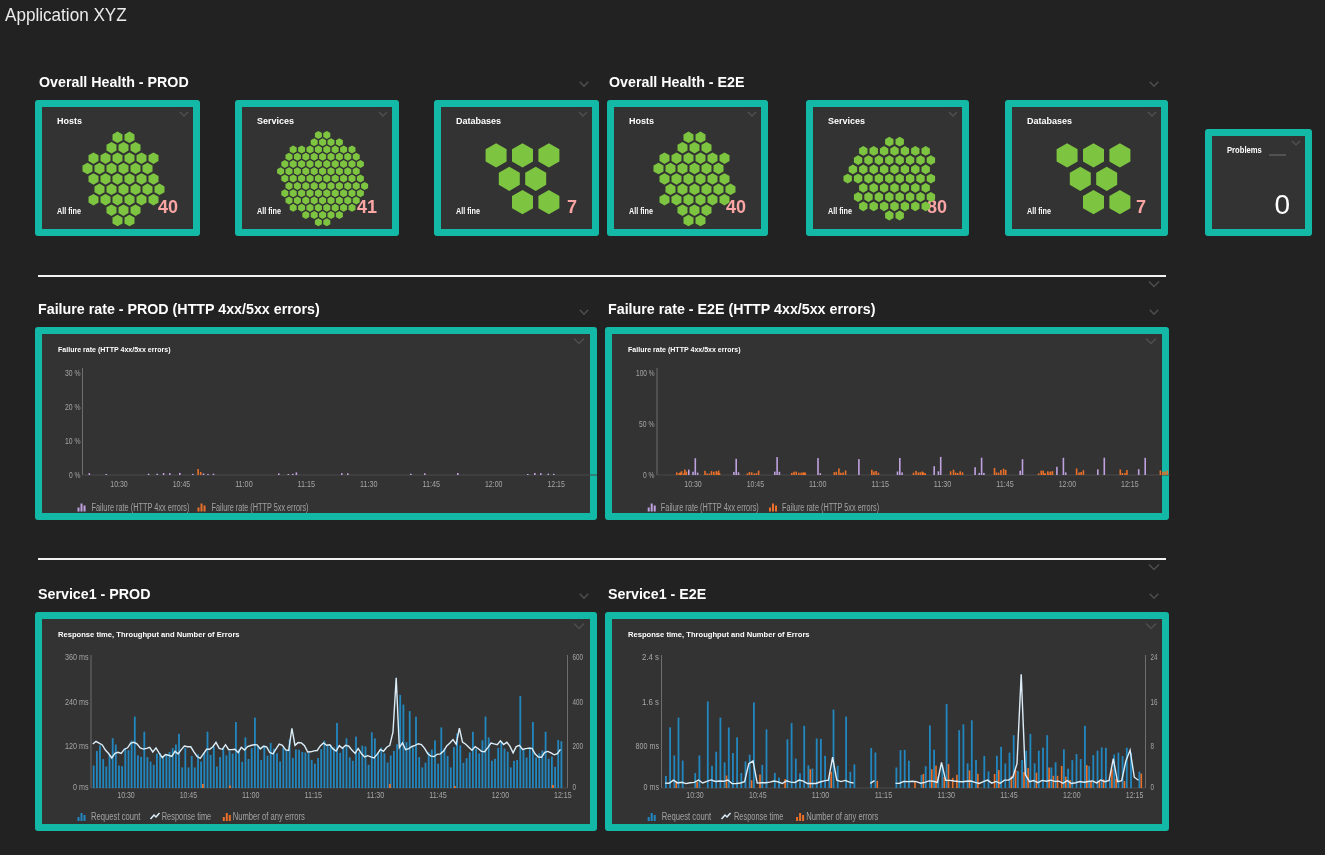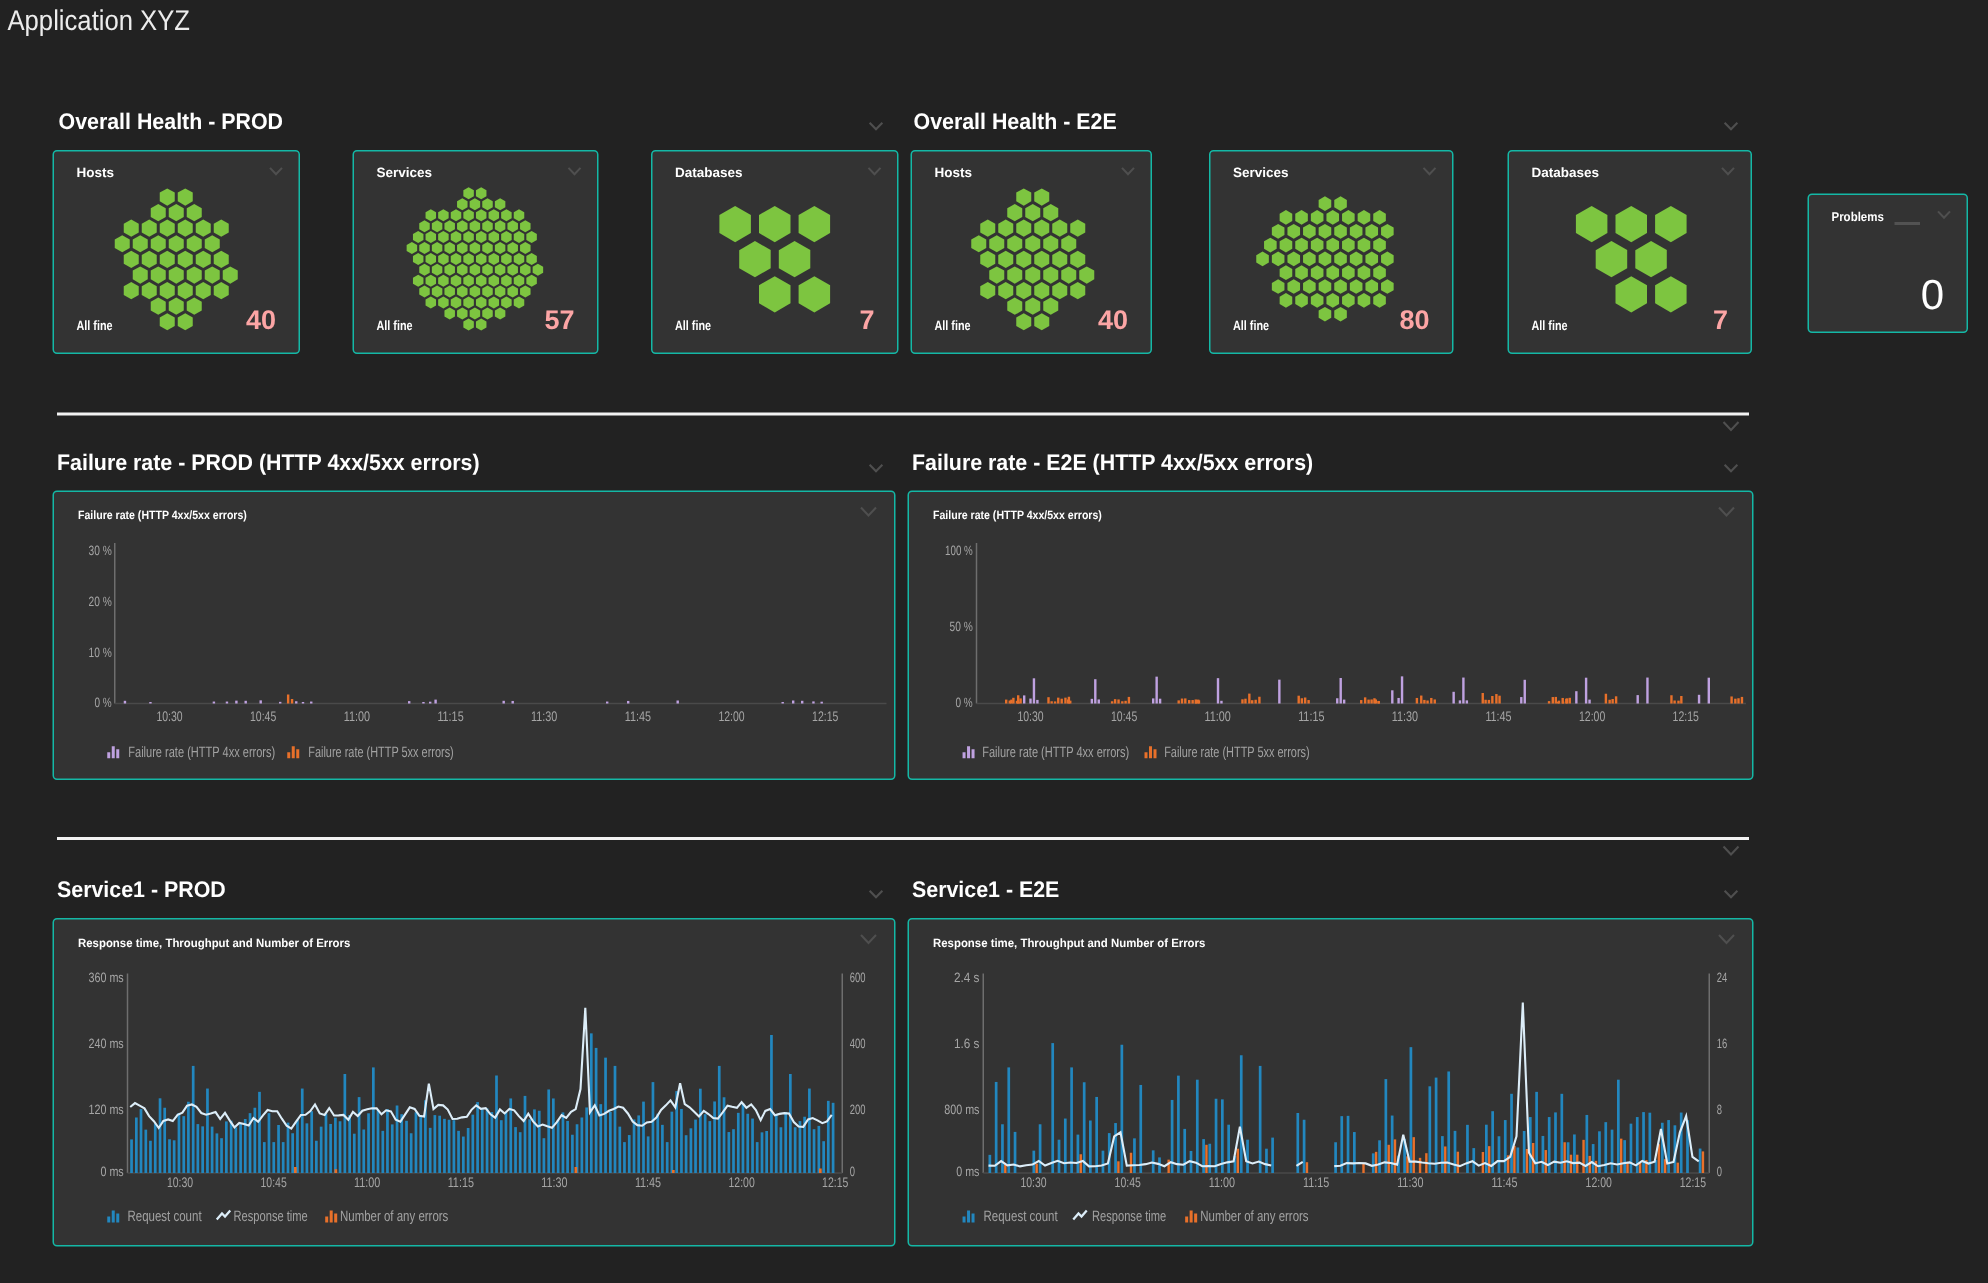--- a/index.html
+++ b/index.html
@@ -1,17 +1,17 @@
 <!DOCTYPE html>
 <html><head><meta charset="utf-8"><style>
 *{margin:0;padding:0;box-sizing:border-box}
 body{width:1325px;height:855px;background:#222222;font-family:"Liberation Sans",sans-serif;position:relative;overflow:hidden}
 .abs{position:absolute}
 .sect{position:absolute;color:#fff;font-size:15px;font-weight:bold;transform:scaleX(.95);transform-origin:left top;white-space:nowrap}
-.tile{position:absolute;background:#333333;border:1px solid #14b8a6;border-radius:3px}
+.tile{position:absolute;background:#333333;border:7px solid #14b8a6;border-radius:3px}
 .tlab{position:absolute;left:15px;top:8.5px;color:#fff;font-size:9px;font-weight:bold;white-space:nowrap}
 .tlabc{position:absolute;left:16px;top:11px;color:#fff;font-size:8px;font-weight:bold;transform:scaleX(.88);transform-origin:left top;white-space:nowrap}
 .tlabs{position:absolute;left:16px;top:11px;color:#fff;font-size:8px;font-weight:bold;transform:scaleX(.95);transform-origin:left top;white-space:nowrap}
 .allfine{position:absolute;left:15px;bottom:13px;color:#fff;font-size:9px;font-weight:bold;transform:scaleX(.8);transform-origin:left bottom;white-space:nowrap}
 .num{position:absolute;right:15px;bottom:11px;color:#fca5a5;font-size:18px;font-weight:bold}
 .divider{position:absolute;height:2px;background:#f2f2f2}
 </style></head><body>
 <div class="abs" style="left:5px;top:4px;color:#ececec;font-size:19px;transform:scaleX(.9);transform-origin:left top">Application XYZ</div>
 <div class="sect" style="left:39px;top:73px">Overall Health - PROD</div>
 <svg style="position:absolute;left:577.5px;top:79.4px" width="12" height="10">
@@ -67,21 +67,21 @@
       <polygon points="80.5,116.4 75.5,119.2 70.5,116.4 70.5,110.6 75.5,107.8 80.5,110.6" fill="#7dc540"></polygon>
       <polygon points="92.5,116.4 87.5,119.2 82.5,116.4 82.5,110.6 87.5,107.8 92.5,110.6" fill="#7dc540"></polygon>
     </svg>
   </div>
 <svg style="position:absolute;left:178px;top:109px" width="12" height="10">
     <path d="M2.0 2.92 L6 7.08 L10.0 2.92" fill="none" stroke="#4f4f4f" stroke-width="1.4"></path>
   </svg>
 <div class="tile" style="left:235px;top:100px;width:164px;height:136px">
     <div class="tlab">Services</div>
     <div class="allfine">All fine</div>
-    <div class="num">57</div>
+    <div class="num">41</div>
     <svg style="position:absolute;left:0;top:0" width="164" height="136">
       <polygon points="79.9,29.9 76.4,31.9 72.9,29.9 72.9,25.9 76.4,23.9 79.9,25.9" fill="#7dc540"></polygon>
       <polygon points="88.3,29.9 84.8,31.9 81.3,29.9 81.3,25.9 84.8,23.9 88.3,25.9" fill="#7dc540"></polygon>
       <polygon points="75.7,37.2 72.2,39.2 68.7,37.2 68.7,33.2 72.2,31.2 75.7,33.2" fill="#7dc540"></polygon>
       <polygon points="84.1,37.2 80.6,39.2 77.1,37.2 77.1,33.2 80.6,31.2 84.1,33.2" fill="#7dc540"></polygon>
       <polygon points="92.5,37.2 89.0,39.2 85.5,37.2 85.5,33.2 89.0,31.2 92.5,33.2" fill="#7dc540"></polygon>
       <polygon points="100.9,37.2 97.4,39.2 93.9,37.2 93.9,33.2 97.4,31.2 100.9,33.2" fill="#7dc540"></polygon>
       <polygon points="54.7,44.5 51.2,46.5 47.7,44.5 47.7,40.5 51.2,38.5 54.7,40.5" fill="#7dc540"></polygon>
       <polygon points="63.1,44.5 59.6,46.5 56.1,44.5 56.1,40.5 59.6,38.5 63.1,40.5" fill="#7dc540"></polygon>
       <polygon points="71.5,44.5 68.0,46.5 64.5,44.5 64.5,40.5 68.0,38.5 71.5,40.5" fill="#7dc540"></polygon>
@@ -323,21 +323,21 @@
       <polygon points="118.4,54.4 107.9,60.5 97.4,54.4 97.4,42.3 107.9,36.3 118.4,42.3" fill="#7dc540"></polygon>
       <polygon points="78.8,77.8 68.3,83.9 57.8,77.8 57.8,65.8 68.3,59.7 78.8,65.7" fill="#7dc540"></polygon>
       <polygon points="105.2,77.8 94.7,83.9 84.2,77.8 84.2,65.8 94.7,59.7 105.2,65.7" fill="#7dc540"></polygon>
       <polygon points="92.0,101.2 81.5,107.3 71.0,101.2 71.0,89.1 81.5,83.1 92.0,89.1" fill="#7dc540"></polygon>
       <polygon points="118.4,101.2 107.9,107.3 97.4,101.2 97.4,89.1 107.9,83.1 118.4,89.1" fill="#7dc540"></polygon>
     </svg>
   </div>
 <svg style="position:absolute;left:1146px;top:109px" width="12" height="10">
     <path d="M2.0 2.92 L6 7.08 L10.0 2.92" fill="none" stroke="#4f4f4f" stroke-width="1.4"></path>
   </svg>
-<div class="tile" style="left:1205px;top:129px;width:107px;height:93px">
+<div class="tile" style="left:1205px;top:129px;width:107px;height:107px">
 <div class="tlab" style="font-size:8.5px;transform:scaleX(.9);transform-origin:left top">Problems</div>
 <div style="position:absolute;left:57px;top:18px;width:17px;height:2px;background:#525252"></div>
 <div style="position:absolute;right:15px;bottom:8px;color:#fff;font-size:28px;font-weight:300">0</div>
 </div>
 <svg style="position:absolute;left:1290px;top:138px" width="12" height="10">
     <path d="M2.0 2.92 L6 7.08 L10.0 2.92" fill="none" stroke="#4f4f4f" stroke-width="1.4"></path>
   </svg>
 <div class="divider" style="left:38px;top:275px;width:1128px"></div>
 <svg style="position:absolute;left:1148px;top:279px" width="12" height="10">
     <path d="M1.0 2.4 L6 7.6 L11.0 2.4" fill="none" stroke="#4f4f4f" stroke-width="1.4"></path>

